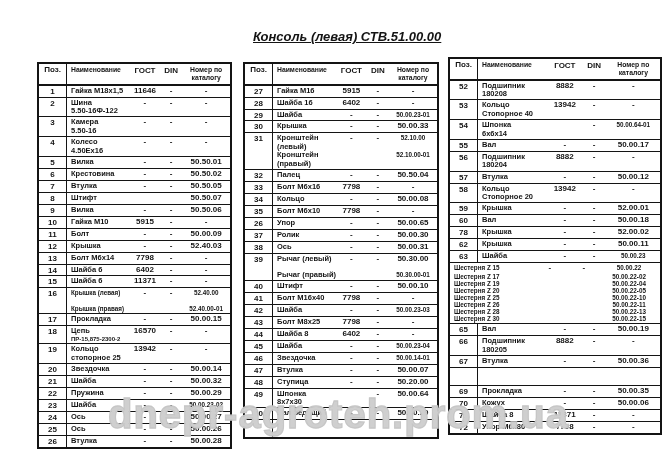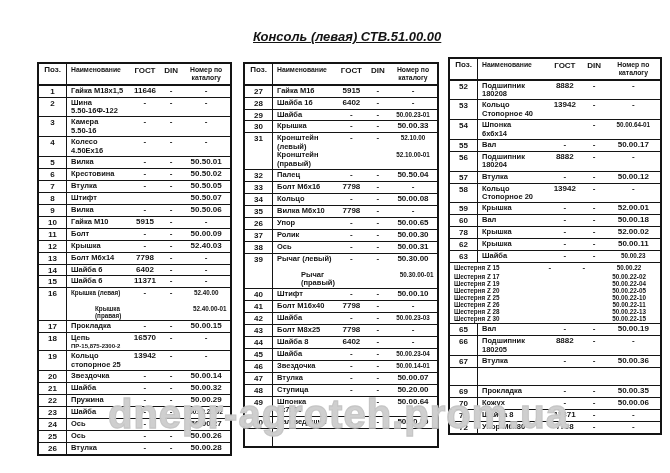--- a/index.html
+++ b/index.html
@@ -27,21 +27,21 @@
   .trow { display:flex; border-bottom:1.5px solid #141414; align-items:stretch; }
   .trow:last-child { border-bottom:none; }
   .header-row { border-bottom:2.5px solid #141414; }
 
   .pos-cell {
     flex:0 0 27px; width:27px; border-right:1.3px solid #141414;
     text-align:center; font-size:8px; padding-top:1px;
   }
   .lines { flex:1; display:flex; flex-direction:column; justify-content:center; padding:1px 0; min-width:0; }
   .line { display:flex; align-items:flex-start; }
-  .line.gap { margin-top:7px;margin-left:24px; }
+  .line.gap { margin-top:7px; }
 
   .n { width:37%; text-align:left; padding-left:4px; font-size:7.5px; line-height:1.12; white-space:pre-line; }
   .g { width:19%; text-align:center; font-size:8px; line-height:1.12; }
   .d { width:14%; text-align:center; font-size:8px; line-height:1.12; }
   .c { width:30%; text-align:center; font-size:8px; line-height:1.12; }
   .n.sm { font-size:6.3px; }
   .c.sm { font-size:6.3px; }
   .n2 { font-size:6px; line-height:1.1; }
 
   .hpos { font-size:8px; }
@@ -484,21 +484,21 @@
             <div class="g">-</div>
             <div class="d">-</div>
             <div class="c">50.00.08</div>
           </div>
         </div>
       </div>
       <div class="trow">
         <div class="pos-cell">35</div>
         <div class="lines">
           <div class="line">
-            <div class="n">Вилка М6х10</div>
+            <div class="n">Болт М6х10</div>
             <div class="g">7798</div>
             <div class="d">-</div>
             <div class="c">-</div>
           </div>
         </div>
       </div>
       <div class="trow">
         <div class="pos-cell">26</div>
         <div class="lines">
           <div class="line">

